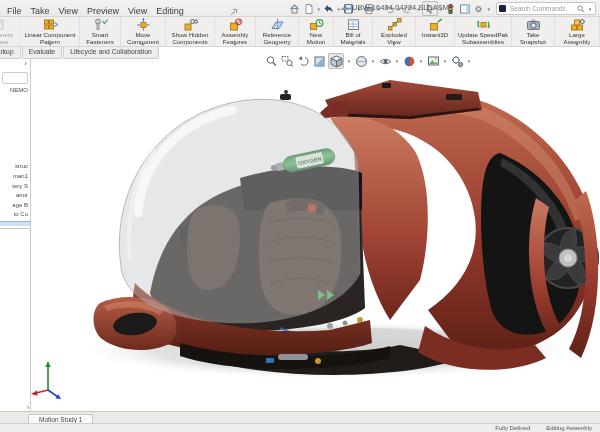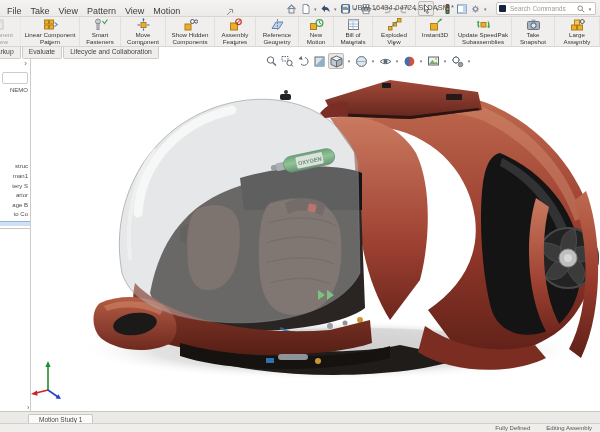--- a/index.html
+++ b/index.html
@@ -63,23 +63,23 @@
   .status-text{font-size:6px;color:#555;line-height:1;white-space:nowrap;}
 </style>
 </head>
 <body>
 
 <div class="titlebar">
   <div class="menus">
     <span class="menu-item">File</span>
     <span class="menu-item">Take</span>
     <span class="menu-item">View</span>
-    <span class="menu-item">Pattern</span>
+    <span class="menu-item">Preview</span>
     <span class="menu-item">View</span>
-    <span class="menu-item">Motion</span>
+    <span class="menu-item">Editing</span>
   </div>
   <span class="pin">
     <svg width="8" height="8" viewBox="0 0 8 8">
         <path d="M1 7 L5 3 M3.2 1.4 h3.4 v3.4" fill="none" stroke="#8a8a8a" stroke-width="1"></path>
       </svg>
   </span>
   <div class="qat">
     <span class="qicon">
       <svg width="11" height="12" viewBox="0 0 11 12">
           <path d="M1.5 6 L5.5 2 L9.5 6" fill="none" stroke="#7b8794" stroke-width="1.2"></path>

